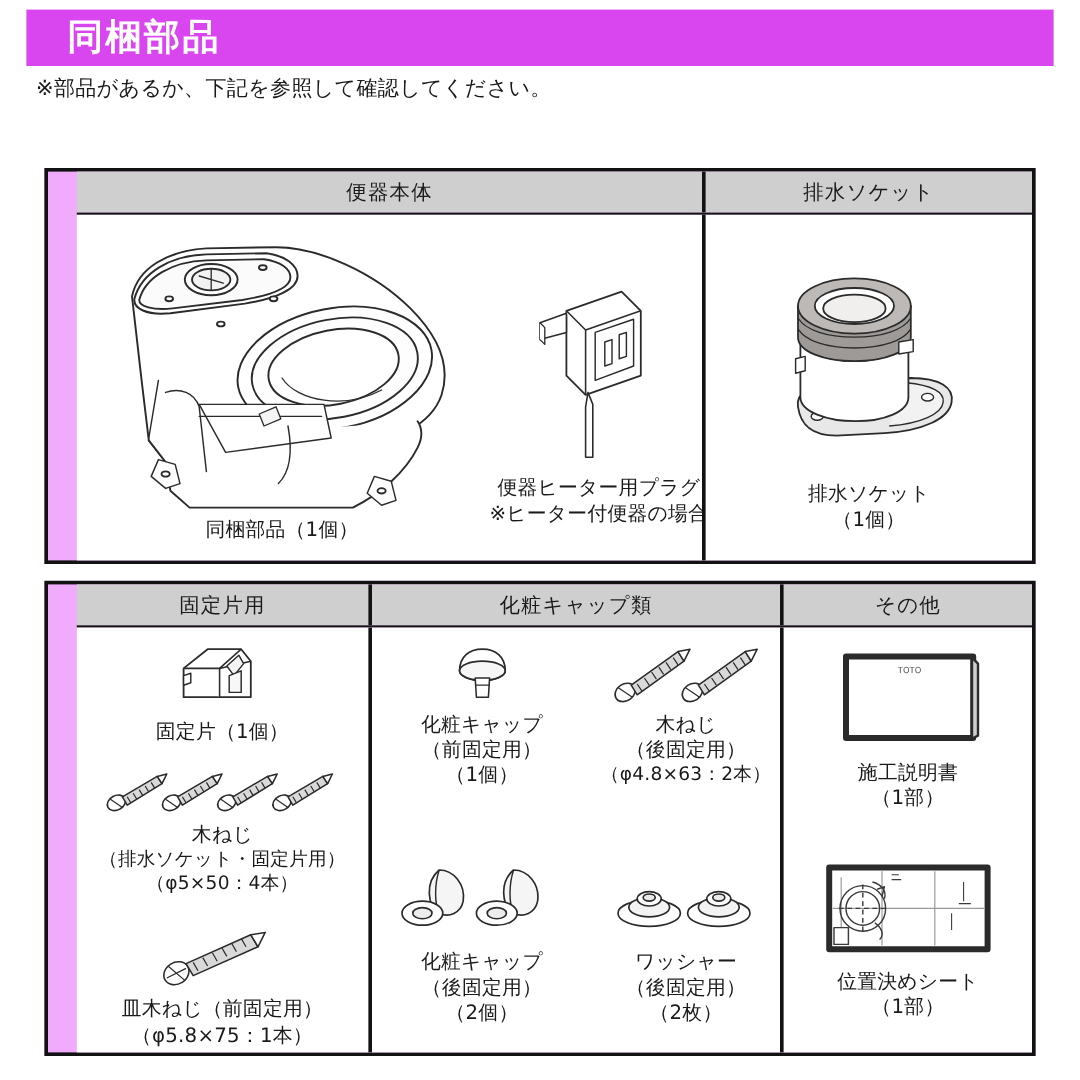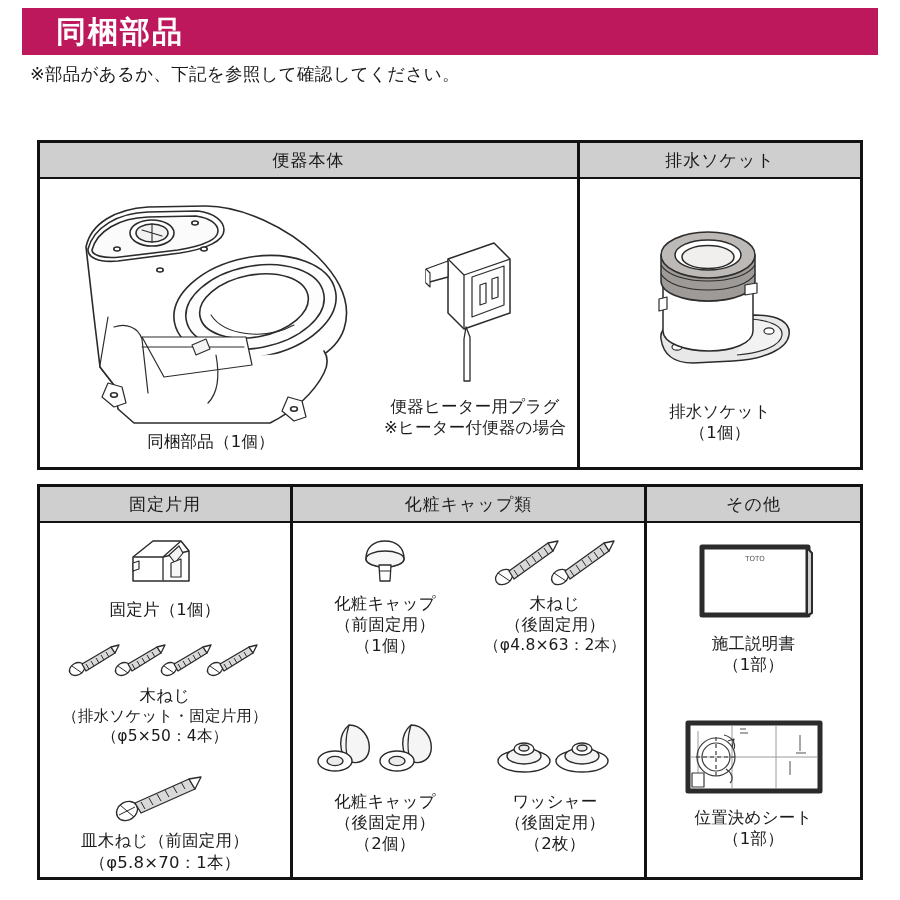--- a/index.html
+++ b/index.html
@@ -16,21 +16,21 @@
     position: relative;
   }
 
   
   .banner {
     position: absolute;
     left: 22px;
     top: 8px;
     width: 856px;
     height: 47px;
-    background: #be185d;
+    background: #d946ef;
     display: flex;
     align-items: center;
   }
   .banner-title {
     color: #ffffff;
     font-size: 30px;
     font-weight: bold;
     letter-spacing: 2px;
     margin-left: 34px;
     line-height: 1;
@@ -50,20 +50,21 @@
     letter-spacing: 0.3px;
     white-space: nowrap;
   }
 
   
   .tbl {
     position: absolute;
     border: 3px solid #121212;
     box-sizing: border-box;
     background: #f0abfc;
+    padding-left: 24px;
   }
   #table-upper {
     left: 37px;
     top: 140px;
     width: 826px;
     height: 330px;
   }
   #table-lower {
     left: 37px;
     top: 484px;
@@ -321,21 +322,21 @@
         <svg class="art" width="120" height="56" viewBox="0 0 120 56">
           <g stroke="#2b2b2b" stroke-width="1.3" stroke-linejoin="round" fill="#ffffff">
             <ellipse cx="22" cy="40" rx="11" ry="9" transform="rotate(-32 22 40)"></ellipse>
             <path d="M15 34 L29 46 M14 44 L30 36" stroke-width="1"></path>
             <path d="M30 32 L84 8 L90 18 L36 42 Z" fill="#d9d9d9"></path>
             <path d="M36 31 L40 38 M44 27 L48 34 M52 23 L56 30 M60 19 L64 26 M68 15 L72 22 M76 11 L80 18" stroke-width="1"></path>
             <path d="M84 8 L96 6 L90 18 Z" fill="#ffffff"></path>
           </g>
         </svg>
         <div class="cap" style="margin-top:4px;font-family:Liberation Mono, monospace;">皿木ねじ（前固定用）</div>
-        <div class="cap">（φ5.8×70：1本）</div>
+        <div class="cap">（φ5.8×75：1本）</div>
       </div>
     </div>
 
     <div class="td col-cap">
 
       <div class="item" style="left:8px; top:12px; width:168px;">
         <svg class="art" width="70" height="54" viewBox="0 0 70 54">
           <g fill="#ffffff" stroke="#2b2b2b" stroke-width="1.5" stroke-linejoin="round">
             <path d="M16 24 C16 12 24 6 35 6 C46 6 54 12 54 24 C54 28 46 32 35 32 C24 32 16 28 16 24 Z"></path>
             <ellipse cx="35" cy="24" rx="19" ry="8" fill="#f6f6f6"></ellipse>

